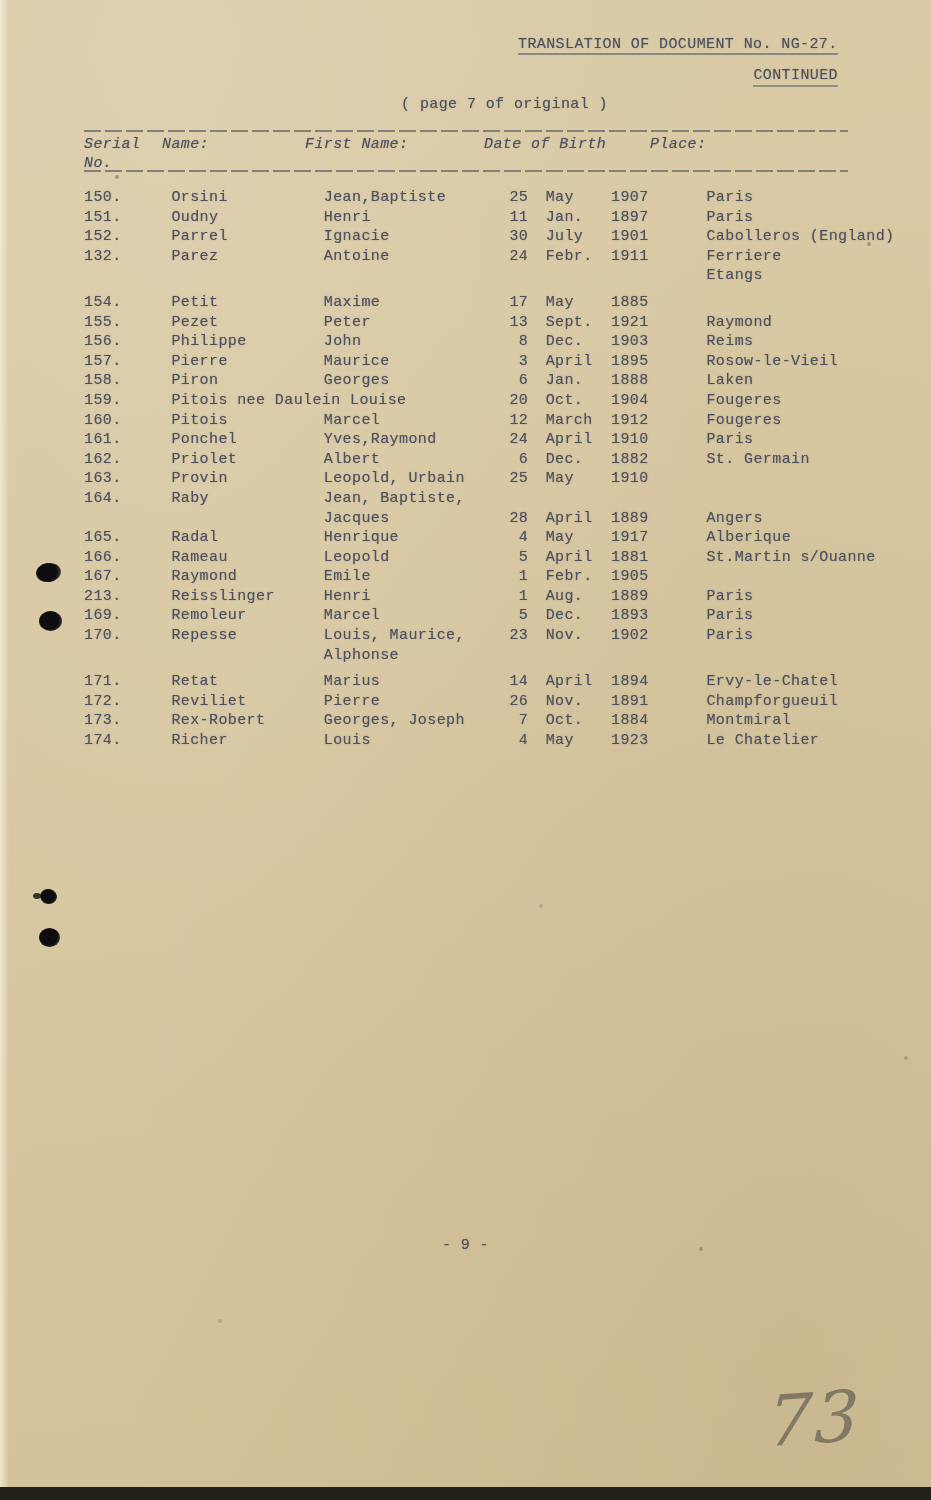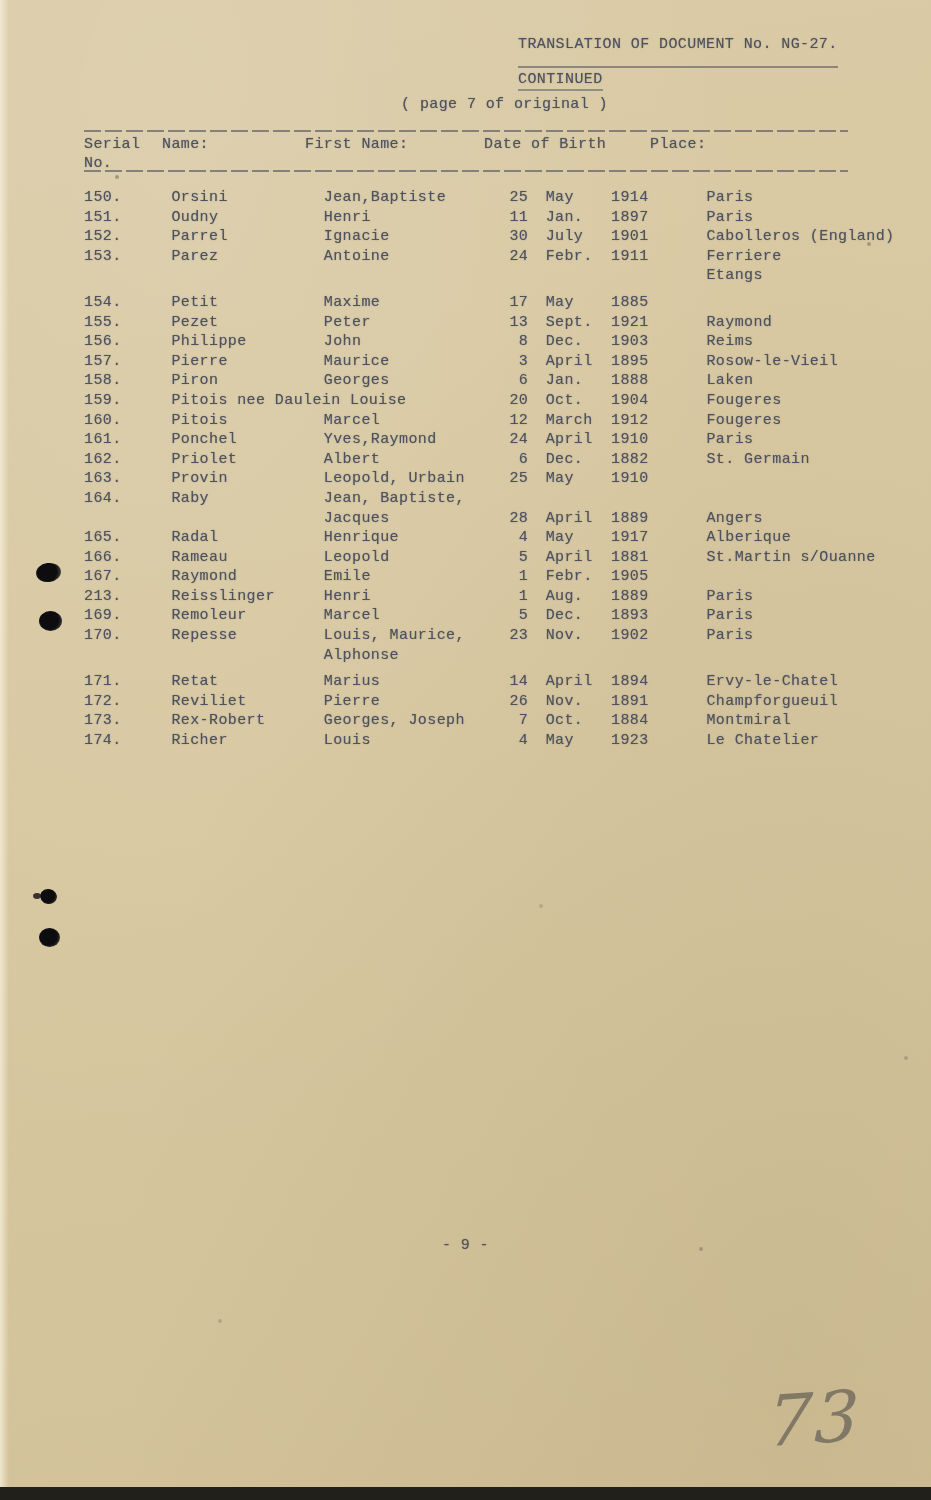--- a/index.html
+++ b/index.html
@@ -23,34 +23,34 @@
     font-size:15px;letter-spacing:0.4px;
     text-shadow:0 0 1.2px rgba(78,82,94,0.55);
   }
   .edge-left{position:absolute;left:0;top:0;width:9px;height:100%;
     background:linear-gradient(90deg,rgba(248,242,222,0.75),rgba(248,242,222,0));}
   .edge-bottom{position:absolute;left:0;bottom:0;width:100%;height:13px;background:#22201a;}
 
   
   .doc-header{position:absolute;top:36px;left:518px;width:320px;}
   .doc-header .l1{display:inline-block;border-bottom:2px solid rgba(72,80,96,0.55);
-    padding-bottom:13px;white-space:nowrap;}
-  .doc-header .l2wrap{text-align:left;margin-top:3px;}
+    padding-bottom:0;white-space:nowrap;}
+  .doc-header .l2wrap{text-align:right;margin-top:12px;}
   .doc-header .l2{display:inline-block;border-bottom:2px solid rgba(72,80,96,0.5);padding-bottom:1px;}
 
   .subtitle{position:absolute;top:96px;left:0;width:100%;text-align:center;margin-left:39px;}
 
   
   .rule{position:absolute;left:84px;width:764px;height:2px;opacity:0.62;
     background:repeating-linear-gradient(90deg,var(--ink) 0 17px,transparent 17px 21px);}
   .rule-top{top:130px;}
   .rule-bottom{top:170px;}
 
   
-  .thead{position:absolute;top:136px;left:84px;width:764px;height:42px;}
+  .thead{position:absolute;top:136px;left:84px;width:764px;height:42px;font-style:italic;}
   .thead span{position:absolute;white-space:nowrap;}
   .h-serial{left:0;top:0;}
   .h-no{left:0;top:19px;}
   .h-name{left:78px;top:0;}
   .h-first{left:221px;top:0;}
   .h-dob{left:400px;top:0;}
   .h-place{left:566px;top:0;}
 
   
   .tbody{position:absolute;top:188px;left:84px;width:812px;}
@@ -121,21 +121,21 @@
   <div class="rule rule-bottom"></div>
 
   <div class="tbody">
 
       <div class="row">
         <span class="cell c-serial">150.</span>
         <span class="cell c-name">Orsini</span>
         <span class="cell c-first">Jean,Baptiste</span>
         <span class="cell c-day">25</span>
         <span class="cell c-month">May</span>
-        <span class="cell c-year">1914</span>
+        <span class="cell c-year">1907</span>
         <span class="cell c-place">Paris</span>
       </div>
 
       <div class="row">
         <span class="cell c-serial">151.</span>
         <span class="cell c-name">Oudny</span>
         <span class="cell c-first">Henri</span>
         <span class="cell c-day">11</span>
         <span class="cell c-month">Jan.</span>
         <span class="cell c-year">1897</span>
@@ -146,21 +146,21 @@
         <span class="cell c-serial">152.</span>
         <span class="cell c-name">Parrel</span>
         <span class="cell c-first">Ignacie</span>
         <span class="cell c-day">30</span>
         <span class="cell c-month">July</span>
         <span class="cell c-year">1901</span>
         <span class="cell c-place">Cabolleros (England)</span>
       </div>
 
       <div class="row">
-        <span class="cell c-serial">153.</span>
+        <span class="cell c-serial">132.</span>
         <span class="cell c-name">Parez</span>
         <span class="cell c-first">Antoine</span>
         <span class="cell c-day">24</span>
         <span class="cell c-month">Febr.</span>
         <span class="cell c-year">1911</span>
         <span class="cell c-place">Ferriere</span>
       </div>
 
       <div class="row">
         <span class="cell c-serial"></span>

